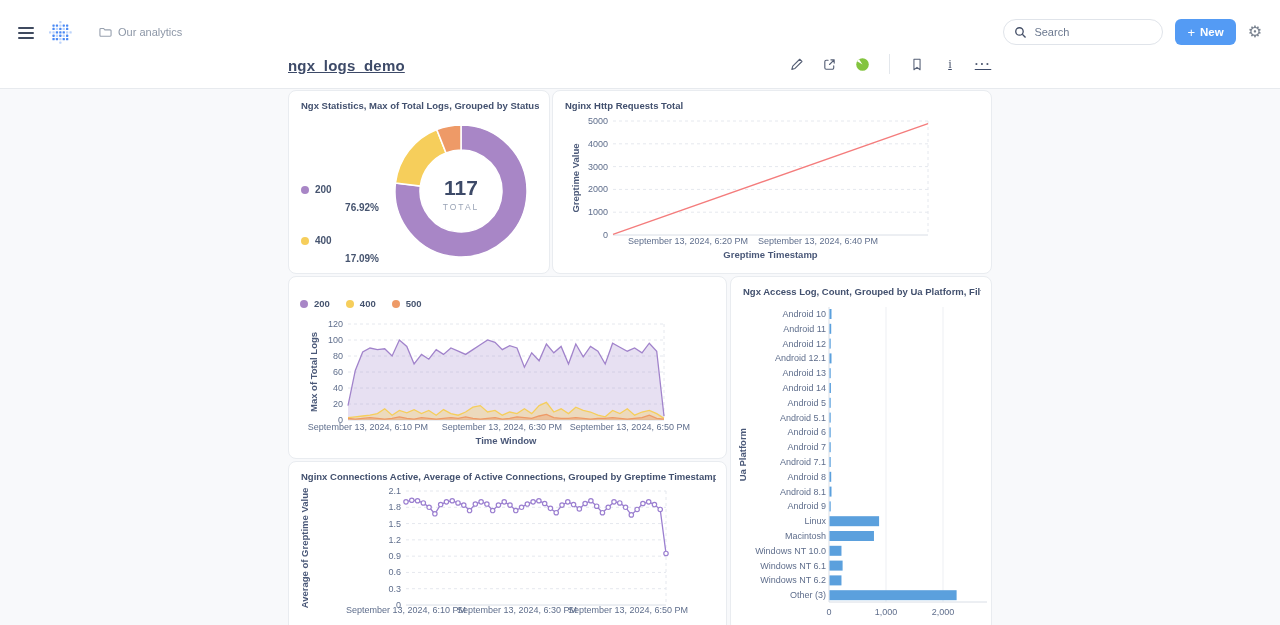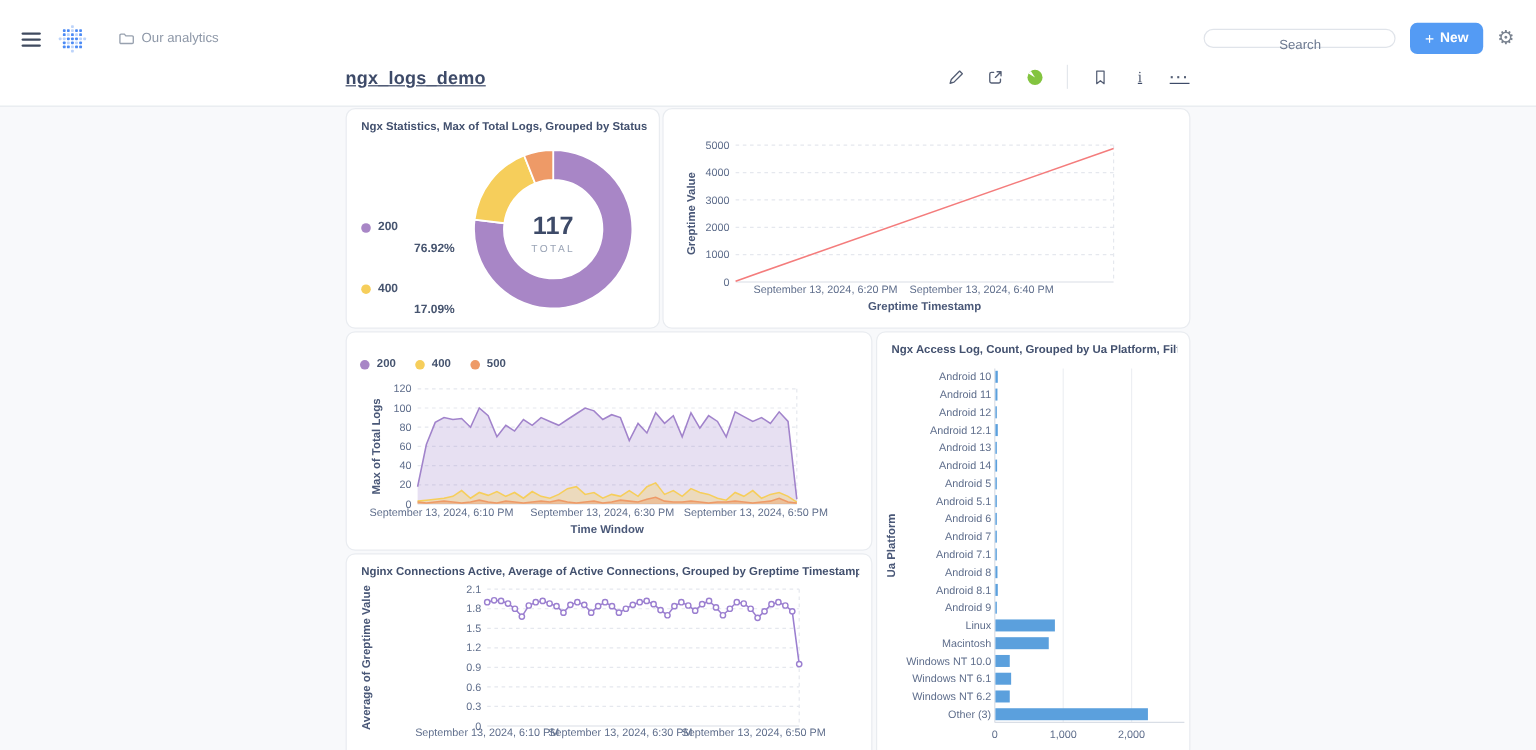--- a/index.html
+++ b/index.html
@@ -10,22 +10,22 @@
   
   .topnav { position:absolute; left:0; top:0; width:1280px; height:32px; display:flex;
     align-items:center; justify-content:space-between; padding:0 18px; background:#fff;margin-top:16px; }
   .nav-left { display:flex; align-items:center; gap:10px; }
   .hamburger { width:16px; height:12px; display:flex; flex-direction:column; justify-content:space-between;
     background:none; border:none; cursor:pointer; margin-top:2px; }
   .hamburger span { display:block; height:1.6px; background:#3f4a5f; border-radius:1px; }
   .logo { margin-left:4px; }
   .crumb { display:flex; align-items:center; gap:6px; margin-left:16px; color:#8d97a7; font-size:11px; }
   .nav-right { display:flex; align-items:center; gap:12px; }
-  .search-box { width:160px; height:16px; border:1px solid #e0e4ea; border-radius:14px; background:#fff;
-    display:flex; align-items:center; gap:7px; padding:0 10px; color:#6b788f; font-size:11px;flex-direction:column; }
+  .search-box { width:160px; height:26px; border:1px solid #e0e4ea; border-radius:14px; background:#fff;
+    display:flex; align-items:center; gap:7px; padding:0 10px; color:#6b788f; font-size:11px; }
   .btn-new { height:26px; padding:0 12px; background:#549bf4; color:#fff; border:none; border-radius:6px;
     font-size:11.5px; font-weight:600; display:flex; align-items:center; gap:5px; cursor:pointer; }
   .btn-new .plus { font-size:13px; font-weight:400; line-height:1; }
   .gear { font-family:"DejaVu Sans",sans-serif; font-size:16px; color:#79828f; line-height:1; cursor:pointer; }
 
   
   .title-row { position:absolute; left:288px; top:44px; width:704px; height:30px;
     display:flex; align-items:flex-end; justify-content:space-between;text-decoration:underline; }
   .page-title { font-size:15px; font-weight:600; color:#3d4a68; letter-spacing:.2px; }
   .title-actions { display:flex; align-items:center; gap:15px; }
@@ -184,20 +184,21 @@
     <svg class="chart" width="262" height="184">
         <path d="M172 34A66 66 0 1 1 106.48352431341594 92.02557753757424L131.30037116439476 95.04619210667491A41 41 0 1 0 172 59Z" fill="#a886c6" stroke="#fff" stroke-width="1.5"></path>
         <path d="M106.48352431341594 92.02557753757424A66 66 0 0 1 147.7786054681191 38.605178989340075L156.9533761241346 61.86079300852944A41 41 0 0 0 131.30037116439476 95.04619210667491Z" fill="#f6ce5b" stroke="#fff" stroke-width="1.5"></path>
         <path d="M147.7786054681191 38.605178989340075A66 66 0 0 1 171.99999999999997 34L172 59A41 41 0 0 0 156.9533761241346 61.86079300852944Z" fill="#ee9a67" stroke="#fff" stroke-width="1.5"></path>
         <text x="172" y="104" class="donut-value" text-anchor="middle">117</text>
         <text x="172" y="119" class="donut-label" text-anchor="middle">TOTAL</text>
       </svg>
   </div>
 
   <div class="card" style="left:552px; top:90px; width:440px; height:184px;">
+    <div class="card-title">Nginx Http Requests Total</div>
     <svg class="chart" width="440" height="184">
         <line x1="60" y1="144" x2="375" y2="144" class="axisline"></line>
         <text x="55" y="147" class="tick" text-anchor="end">0</text>
         <line x1="60" y1="121.2" x2="375" y2="121.2" class="grid"></line>
         <text x="55" y="124.2" class="tick" text-anchor="end">1000</text>
         <line x1="60" y1="98.39999999999999" x2="375" y2="98.39999999999999" class="grid"></line>
         <text x="55" y="101.39999999999999" class="tick" text-anchor="end">2000</text>
         <line x1="60" y1="75.6" x2="375" y2="75.6" class="grid"></line>
         <text x="55" y="78.6" class="tick" text-anchor="end">3000</text>
         <line x1="60" y1="52.8" x2="375" y2="52.8" class="grid"></line>

